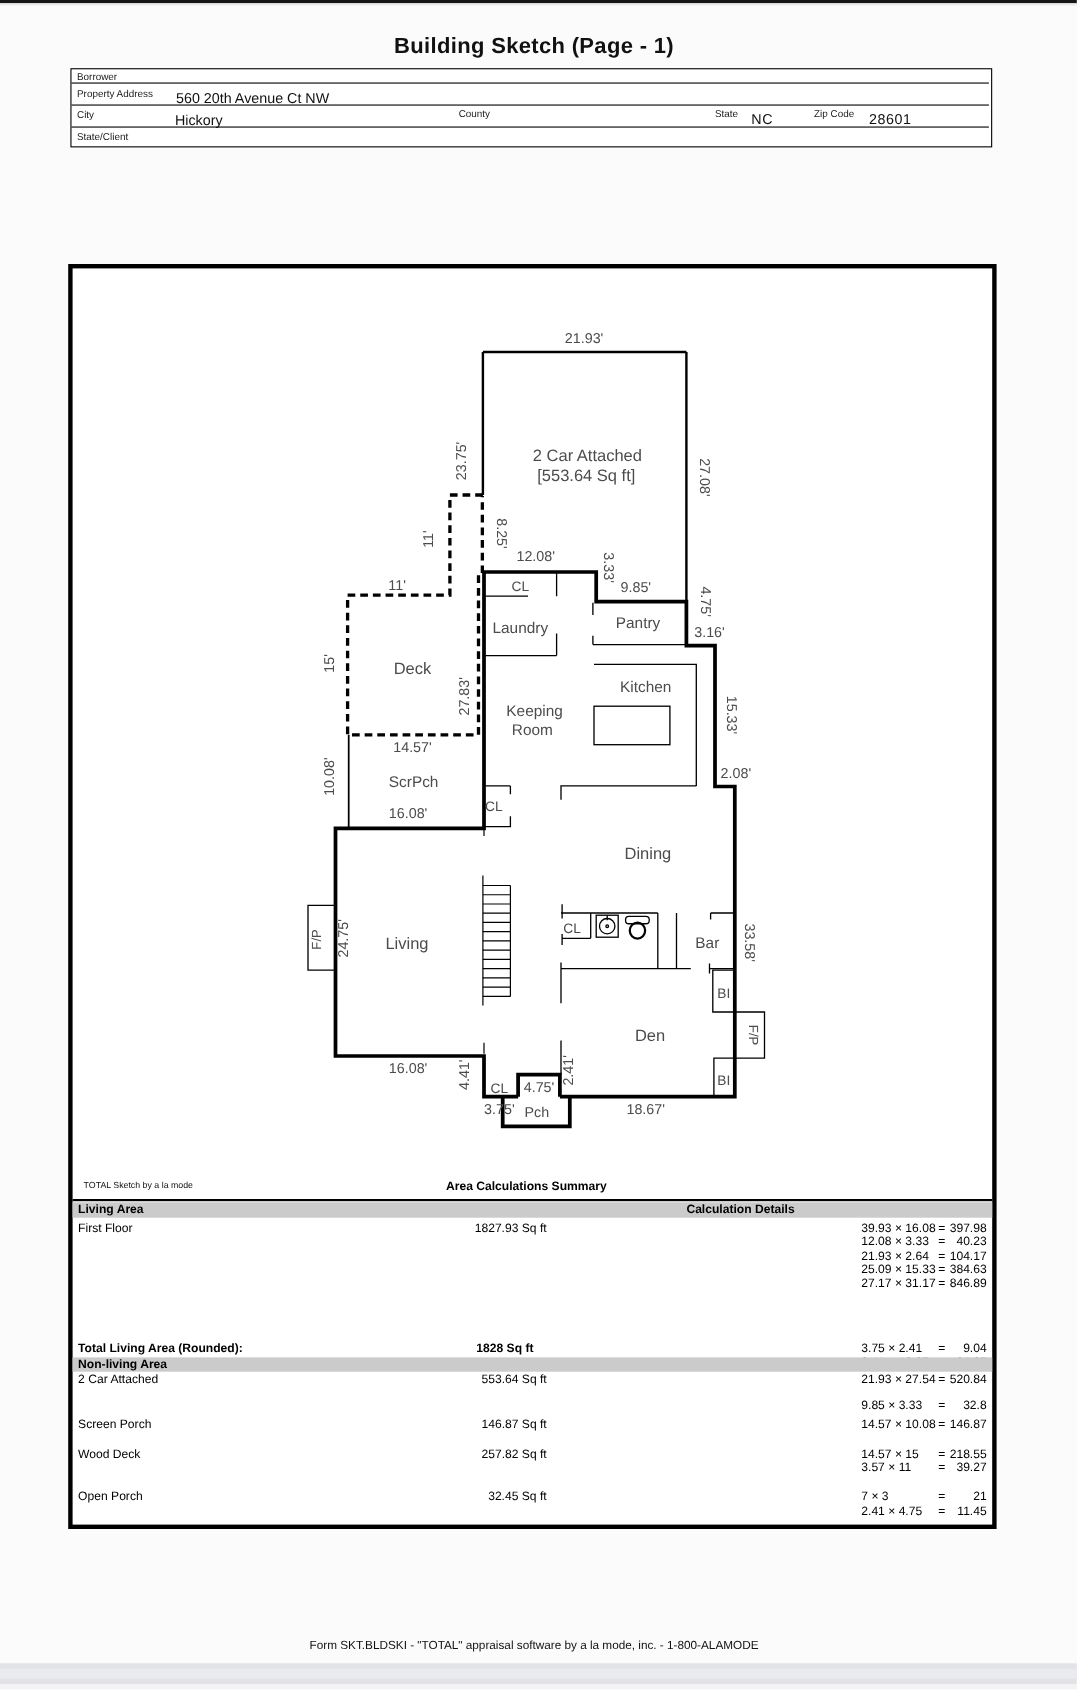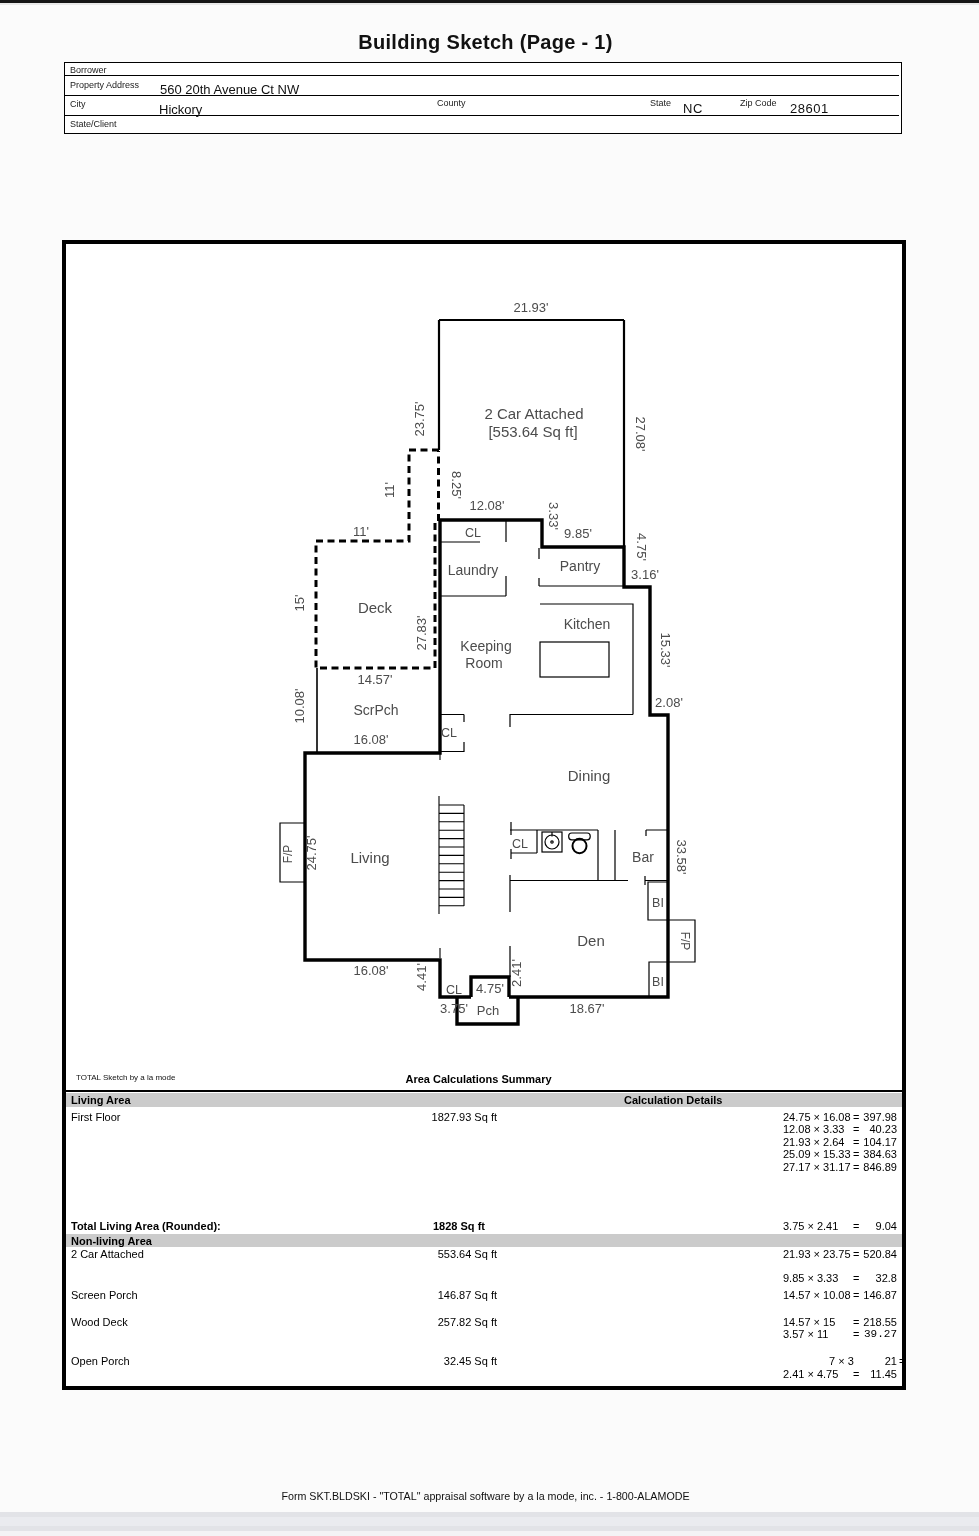--- a/index.html
+++ b/index.html
@@ -30,21 +30,21 @@
 <div class="abs lbl" style="left:70px;top:64.5px;">Borrower</div>
 
 <div class="abs lbl" style="left:70px;top:79.5px;">Property Address</div>
 
 <div class="abs val" style="left:160px;top:81.5px;">560 20th Avenue Ct NW</div>
 
 <div class="abs lbl" style="left:70px;top:99px;">City</div>
 
 <div class="abs val" style="left:159px;top:101.5px;">Hickory</div>
 
-<div class="abs lbl" style="left:417px;top:97.5px;margin-left:20px;">County</div>
+<div class="abs lbl" style="left:417px;top:97.5px;">County</div>
 
 <div class="abs lbl" style="left:650px;top:98px;">State</div>
 
 <div class="abs val" style="left:683px;top:100.5px;letter-spacing:0.5px;">NC</div>
 
 <div class="abs lbl" style="left:740px;top:97.5px;">Zip Code</div>
 
 <div class="abs val" style="left:790px;top:100.5px;letter-spacing:0.5px;">28601</div>
 
 <div class="abs lbl" style="left:70px;top:119px;">State/Client</div>
@@ -205,21 +205,21 @@
 
 <div class="abs" style="left:66px;top:1092.5px;width:836px;height:14.5px;background:#cbcbcb;"></div>
 <div class="abs sumb" style="left:71px;top:1094px;">Living Area</div>
 <div class="abs sumb" style="left:624px;top:1094px;">Calculation Details</div>
 
 <div class="abs sum" style="left:71px;top:1110.5px;">First Floor</div>
 <div class="abs sum" style="left:300px;top:1110.5px;width:197px;text-align:right;">1827.93 Sq ft</div>
 
 <div class="abs sum" style="left:783px;top:1110.5px;width:114px;">
   <div style="position:relative;height:12.55px;">
-      <span style="position:absolute;left:0;">24.75 × 16.08</span>
+      <span style="position:absolute;left:0;">39.93 × 16.08</span>
       <span style="position:absolute;left:70px;">=</span>
       <span style="position:absolute;right:0;">397.98</span>
     </div>
   <div style="position:relative;height:12.55px;">
       <span style="position:absolute;left:0;">12.08 × 3.33</span>
       <span style="position:absolute;left:70px;">=</span>
       <span style="position:absolute;right:0;">40.23</span>
     </div>
   <div style="position:relative;height:12.55px;">
       <span style="position:absolute;left:0;">21.93 × 2.64</span>
@@ -251,21 +251,21 @@
 <div class="abs sumb" style="left:71px;top:1219.5px;">Total Living Area (Rounded):</div>
 <div class="abs sumb" style="left:433px;top:1219.5px;">1828 Sq ft</div>
 
 <div class="abs" style="left:66px;top:1233.5px;width:836px;height:13px;background:#cbcbcb;"></div>
 <div class="abs sumb" style="left:71px;top:1234.5px;">Non-living Area</div>
 
 <div class="abs sum" style="left:71px;top:1247.5px;">2 Car Attached</div>
 <div class="abs sum" style="left:300px;top:1247.5px;width:197px;text-align:right;">553.64 Sq ft</div>
 <div class="abs sum" style="left:783px;top:1247.5px;width:114px;">
   <div style="position:relative;height:12.55px;">
-      <span style="position:absolute;left:0;">21.93 × 23.75</span>
+      <span style="position:absolute;left:0;">21.93 × 27.54</span>
       <span style="position:absolute;left:70px;">=</span>
       <span style="position:absolute;right:0;">520.84</span>
     </div>
   <div style="position:relative;height:12.55px;margin-top:12px;">
       <span style="position:absolute;left:0;">9.85 × 3.33</span>
       <span style="position:absolute;left:70px;">=</span>
       <span style="position:absolute;right:0;">32.8</span>
     </div>
 </div>
 
@@ -283,28 +283,28 @@
 <div class="abs sum" style="left:300px;top:1315.5px;width:197px;text-align:right;">257.82 Sq ft</div>
 <div class="abs sum" style="left:783px;top:1315.5px;width:114px;">
   <div style="position:relative;height:12.55px;">
       <span style="position:absolute;left:0;">14.57 × 15</span>
       <span style="position:absolute;left:70px;">=</span>
       <span style="position:absolute;right:0;">218.55</span>
     </div>
   <div style="position:relative;height:12.55px;">
       <span style="position:absolute;left:0;">3.57 × 11</span>
       <span style="position:absolute;left:70px;">=</span>
-      <span style="position:absolute;right:0;font-family:Liberation Mono, monospace;">39.27</span>
+      <span style="position:absolute;right:0;">39.27</span>
     </div>
 </div>
 
 <div class="abs sum" style="left:71px;top:1355px;">Open Porch</div>
 <div class="abs sum" style="left:300px;top:1355px;width:197px;text-align:right;">32.45 Sq ft</div>
 <div class="abs sum" style="left:783px;top:1355px;width:114px;">
-  <div style="position:relative;height:12.55px;margin-left:46px;">
+  <div style="position:relative;height:12.55px;">
       <span style="position:absolute;left:0;">7 × 3</span>
       <span style="position:absolute;left:70px;">=</span>
       <span style="position:absolute;right:0;">21</span>
     </div>
   <div style="position:relative;height:12.55px;">
       <span style="position:absolute;left:0;">2.41 × 4.75</span>
       <span style="position:absolute;left:70px;">=</span>
       <span style="position:absolute;right:0;">11.45</span>
     </div>
 </div>

